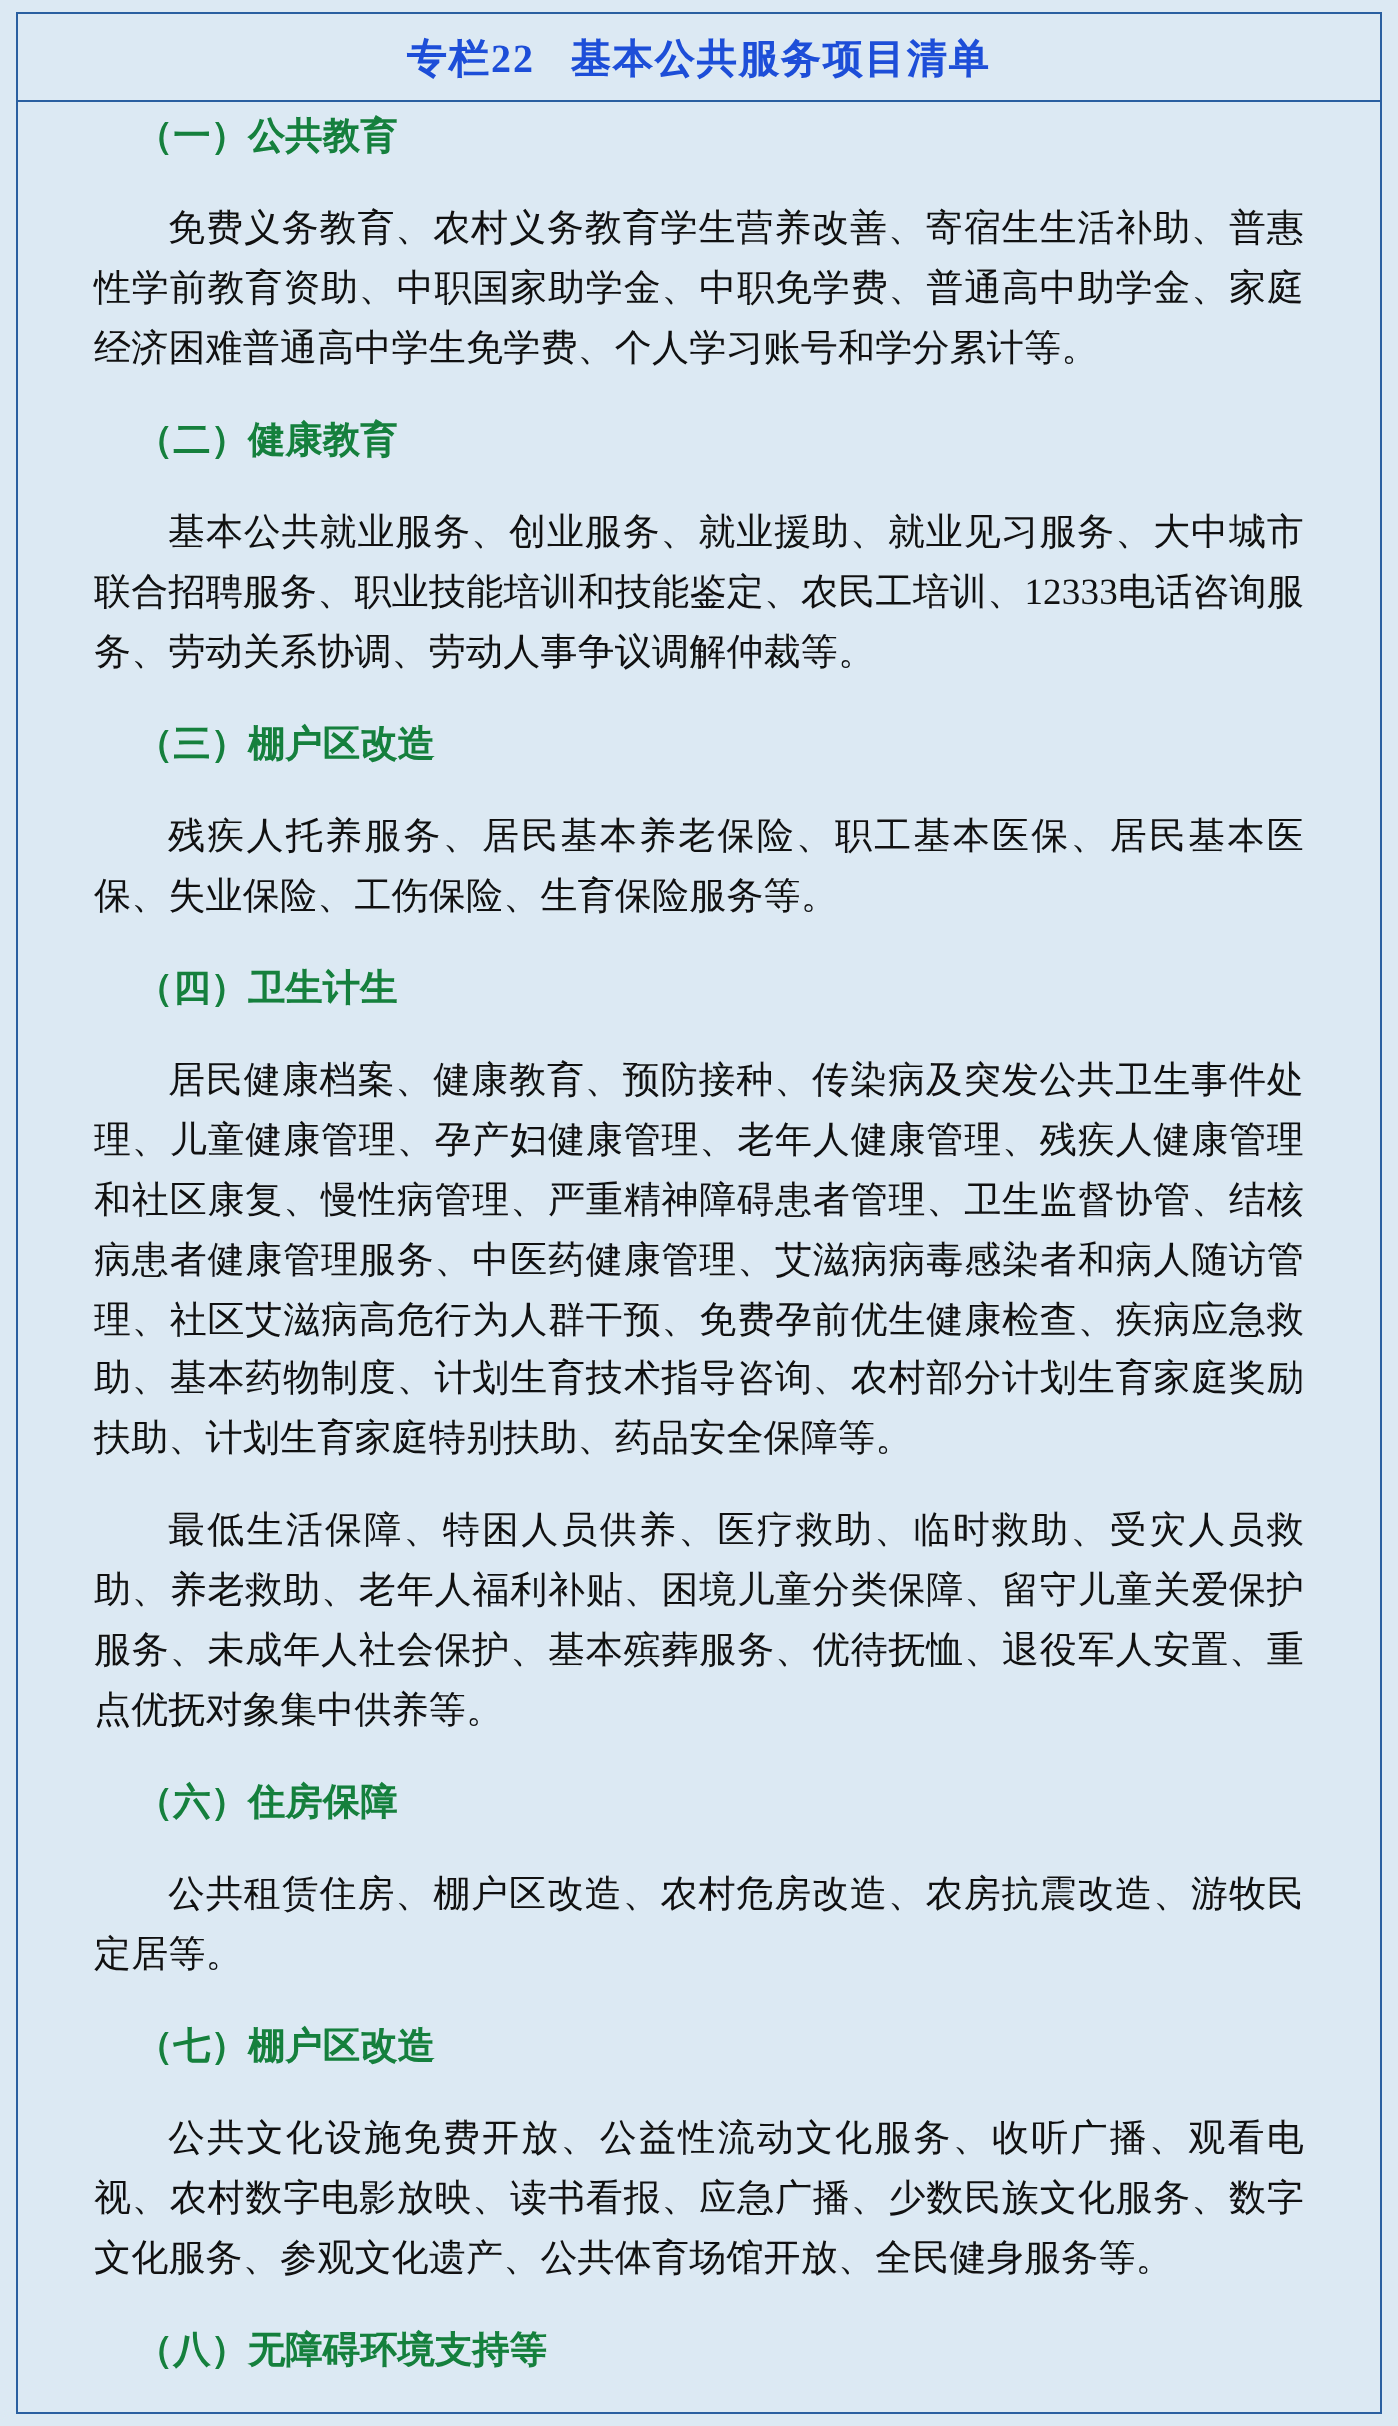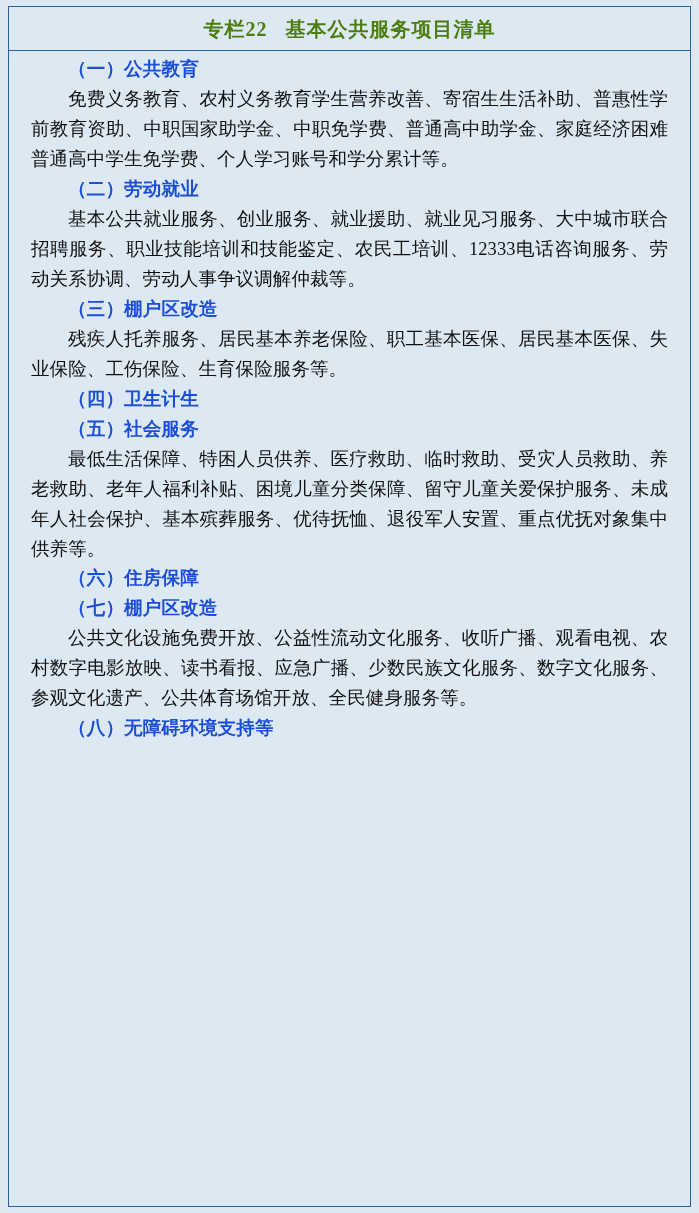--- a/index.html
+++ b/index.html
@@ -29,49 +29,49 @@
     background: #dce9f3;
     padding: 0;
   }
   .title-wrap {
     padding: 9px 0 7px 0;
     text-align: center;
   }
   .title {
     font-size: 20px;
     font-weight: bold;
-    color: #4d7c0f;
+    color: #1d4ed8;
     letter-spacing: 1px;
     font-family: "Liberation Serif", "DejaVu Serif", serif;
   }
   .title .title-num {
     font-family: "Liberation Serif", "DejaVu Serif", serif;
   }
   .rule {
     border-top: 1px solid #2a5fa0;
     margin: 0;
   }
   .content {
     padding: 4px 22px 10px 22px;
   }
   .sec-head {
     font-size: 18.5px;
     font-weight: bold;
-    color: #1d4ed8;
+    color: #15803d;
     text-indent: 2em;
     line-height: 1.62;
     margin: 0;
     letter-spacing: 0.2px;
   }
   .sec-body {
     font-size: 18.5px;
     color: #111111;
     text-indent: 2em;
     line-height: 1.62;
-    margin: 0;
+    margin: 16px;
     text-align: justify;
     text-justify: inter-ideograph;
     letter-spacing: 0.1px;
   }
 </style>
 </head>
 <body>
 
 <div class="page">
   <div class="box">
@@ -79,32 +79,33 @@
     <div class="title-wrap">
       <span class="title"><span>专栏</span><span class="title-num">22</span>&nbsp;&nbsp;&nbsp;<span>基本公共服务项目清单</span></span>
     </div>
     <div class="rule"></div>
 
     <div class="content">
 
       <p class="sec-head">（一）公共教育</p>
       <p class="sec-body">免费义务教育、农村义务教育学生营养改善、寄宿生生活补助、普惠性学前教育资助、中职国家助学金、中职免学费、普通高中助学金、家庭经济困难普通高中学生免学费、个人学习账号和学分累计等。</p>
 
-      <p class="sec-head">（二）劳动就业</p>
+      <p class="sec-head">（二）健康教育</p>
       <p class="sec-body">基本公共就业服务、创业服务、就业援助、就业见习服务、大中城市联合招聘服务、职业技能培训和技能鉴定、农民工培训、12333电话咨询服务、劳动关系协调、劳动人事争议调解仲裁等。</p>
 
       <p class="sec-head">（三）棚户区改造</p>
       <p class="sec-body">残疾人托养服务、居民基本养老保险、职工基本医保、居民基本医保、失业保险、工伤保险、生育保险服务等。</p>
 
       <p class="sec-head">（四）卫生计生</p>
+      <p class="sec-body">居民健康档案、健康教育、预防接种、传染病及突发公共卫生事件处理、儿童健康管理、孕产妇健康管理、老年人健康管理、残疾人健康管理和社区康复、慢性病管理、严重精神障碍患者管理、卫生监督协管、结核病患者健康管理服务、中医药健康管理、艾滋病病毒感染者和病人随访管理、社区艾滋病高危行为人群干预、免费孕前优生健康检查、疾病应急救助、基本药物制度、计划生育技术指导咨询、农村部分计划生育家庭奖励扶助、计划生育家庭特别扶助、药品安全保障等。</p>
 
-      <p class="sec-head">（五）社会服务</p>
       <p class="sec-body">最低生活保障、特困人员供养、医疗救助、临时救助、受灾人员救助、养老救助、老年人福利补贴、困境儿童分类保障、留守儿童关爱保护服务、未成年人社会保护、基本殡葬服务、优待抚恤、退役军人安置、重点优抚对象集中供养等。</p>
 
       <p class="sec-head">（六）住房保障</p>
+      <p class="sec-body">公共租赁住房、棚户区改造、农村危房改造、农房抗震改造、游牧民定居等。</p>
 
       <p class="sec-head">（七）棚户区改造</p>
       <p class="sec-body">公共文化设施免费开放、公益性流动文化服务、收听广播、观看电视、农村数字电影放映、读书看报、应急广播、少数民族文化服务、数字文化服务、参观文化遗产、公共体育场馆开放、全民健身服务等。</p>
 
       <p class="sec-head">（八）无障碍环境支持等</p>
 
     </div>
   </div>
 </div>
 

